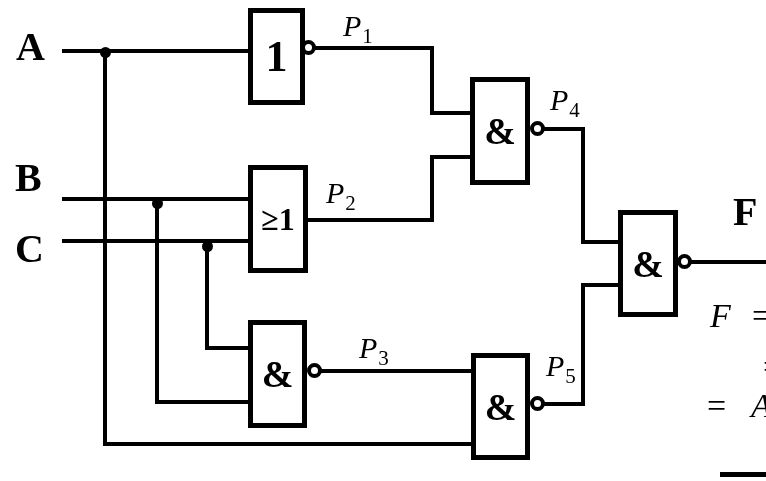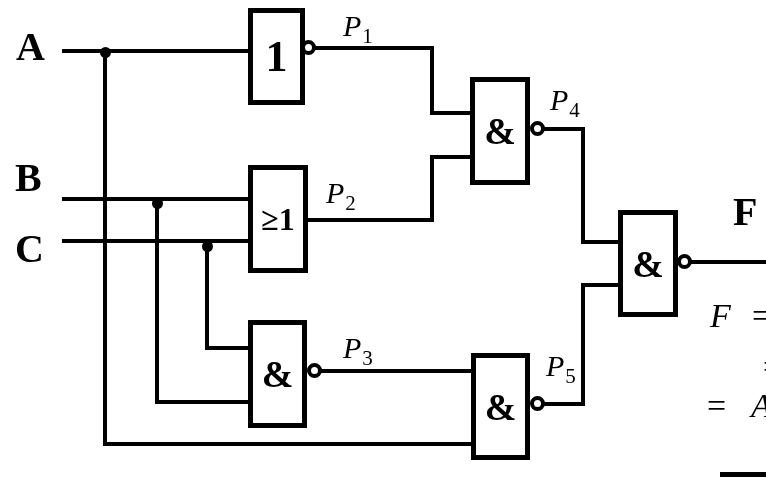--- a/index.html
+++ b/index.html
@@ -96,21 +96,21 @@
   <div class="bubble" style="left:530px;top:396px"></div>
   <div class="bubble" style="left:677px;top:254px"></div>
 
   <span class="lbl io" style="left:16px;top:27px">A</span>
   <span class="lbl io" style="left:15px;top:158px">B</span>
   <span class="lbl io" style="left:15px;top:229px">C</span>
   <span class="lbl io" style="left:733px;top:192px">F</span>
 
   <span class="lbl sig" style="left:343px;top:11px"><span class="base">P</span><span class="sub">1</span></span>
   <span class="lbl sig" style="left:326px;top:178px"><span class="base">P</span><span class="sub">2</span></span>
-  <span class="lbl sig" style="left:343px;top:333px"><span class="base">P</span><span class="sub">3</span></span>
+  <span class="lbl sig" style="left:359px;top:333px"><span class="base">P</span><span class="sub">3</span></span>
   <span class="lbl sig" style="left:550px;top:85px"><span class="base">P</span><span class="sub">4</span></span>
   <span class="lbl sig" style="left:546px;top:351px"><span class="base">P</span><span class="sub">5</span></span>
 
   <span class="lbl eq it" style="left:710px;top:299px">F</span>
   <span class="lbl eq" style="left:752px;top:299px">=</span>
   <span class="lbl eq" style="left:763px;top:350px">=</span>
   <span class="lbl eq" style="left:707px;top:389px">=</span>
   <span class="lbl eq it" style="left:751px;top:389px">A</span>
   <div class="bar" style="left:720px;top:472px;width:46px;height:5px"></div>
 

